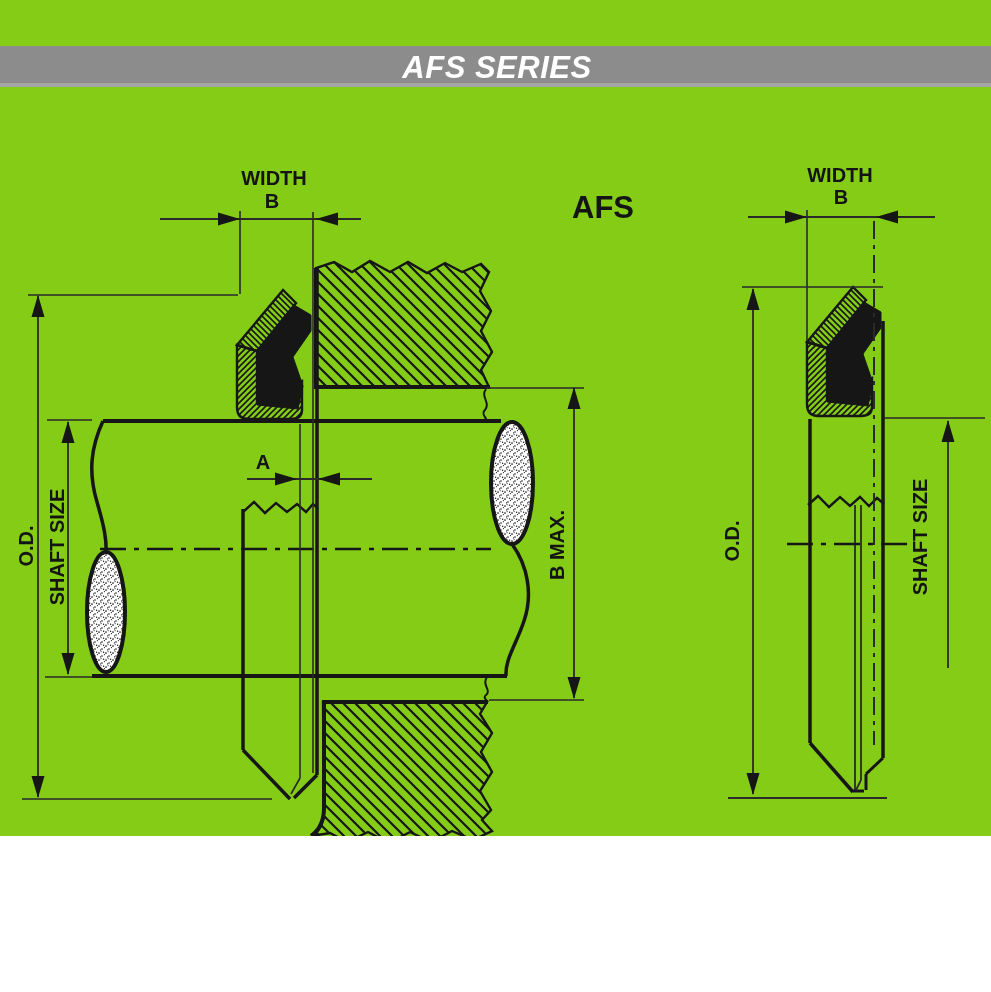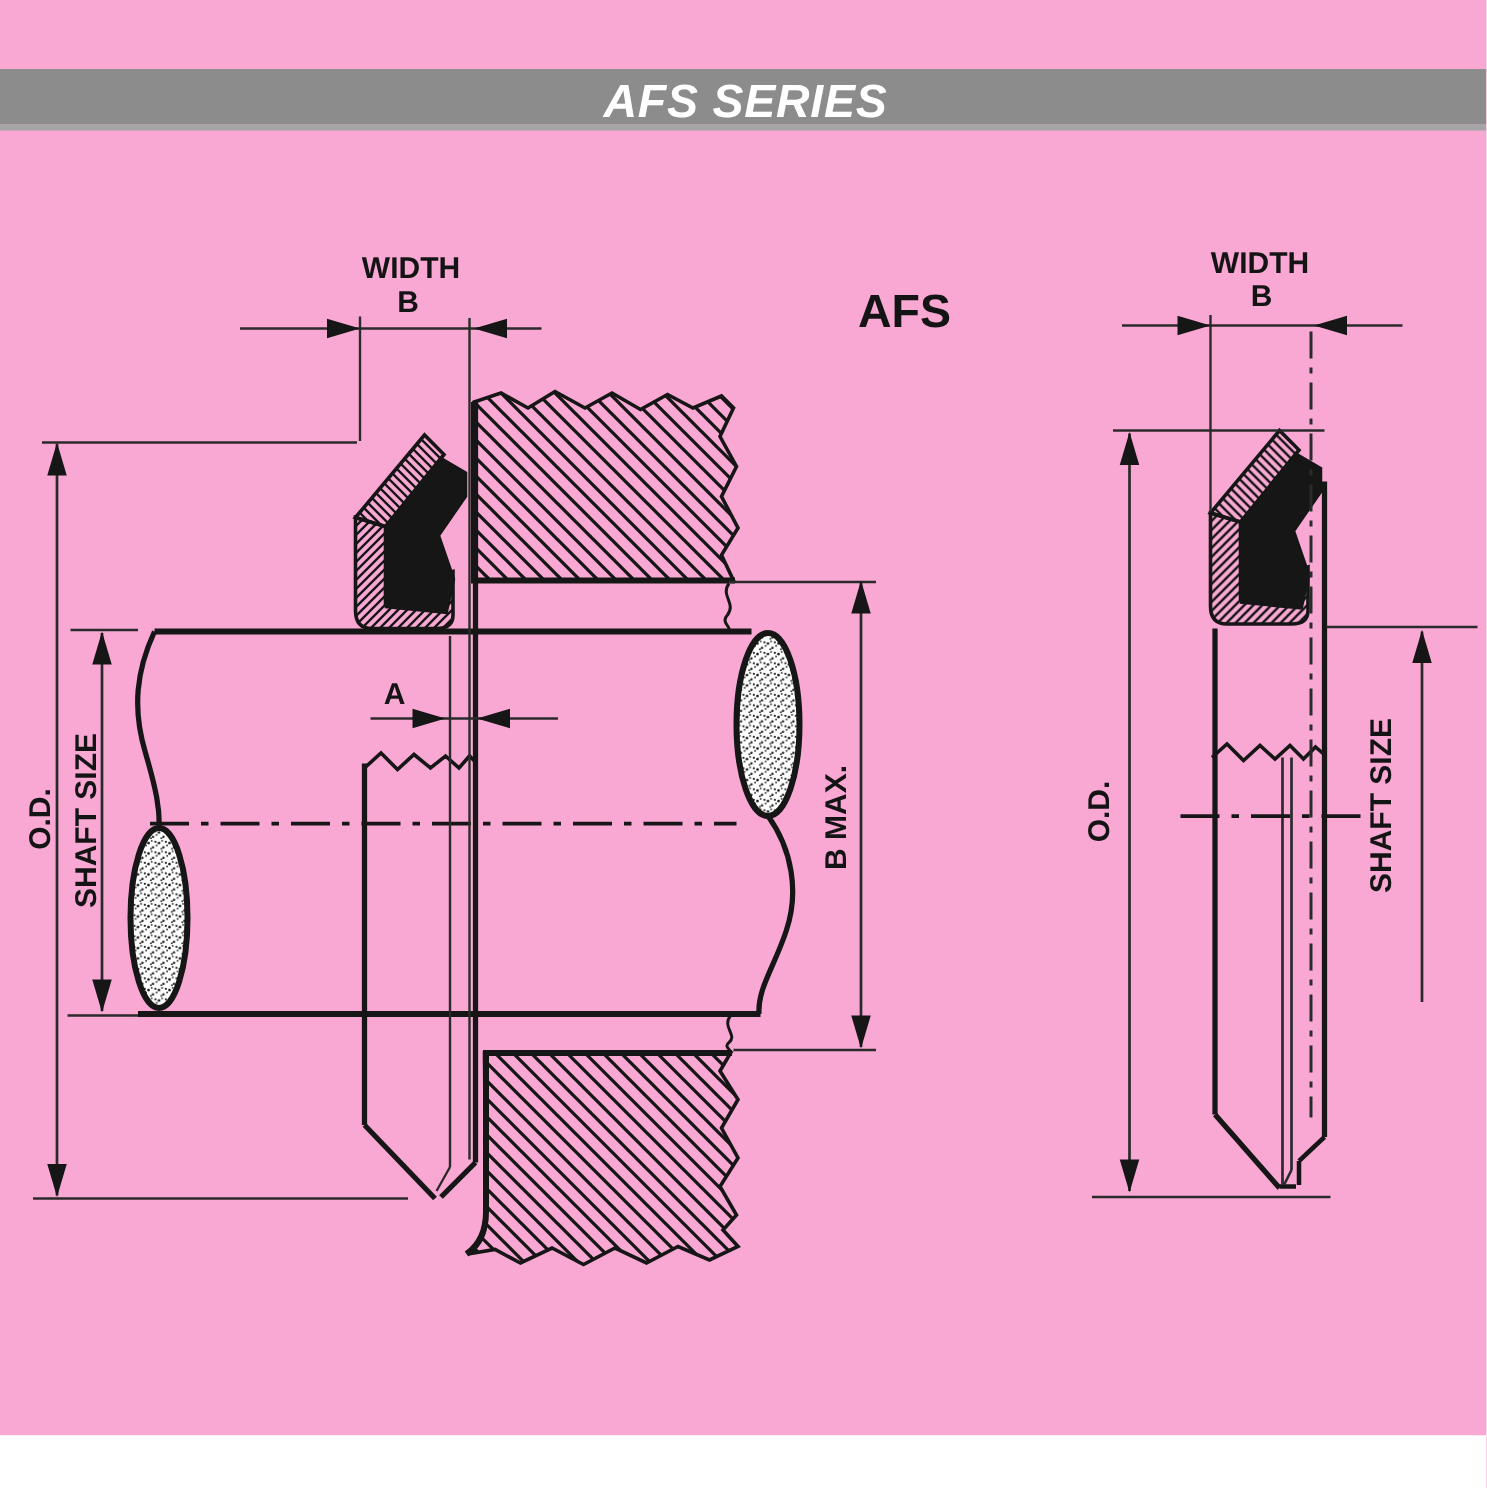--- a/index.html
+++ b/index.html
@@ -1,16 +1,16 @@
 <!DOCTYPE html>
 <html><head>
 <meta charset="utf-8">
 <style>
   html,body{margin:0;padding:0;background:#ffffff;}
-  .page{position:relative;width:991px;height:957px;background:#f9a8d4;overflow:hidden;
+  .page{position:relative;width:991px;height:836px;background:#84cc16;overflow:hidden;
         font-family:"Liberation Sans", sans-serif;}
   svg{position:absolute;left:0;top:0;}
   .lbl{font-family:"Liberation Sans",sans-serif;font-weight:700;font-size:20px;fill:#141414;}
   .lbl-big{font-family:"Liberation Sans",sans-serif;font-weight:700;font-size:31px;fill:#141414;}
   .banner-text{font-family:"Liberation Sans",sans-serif;font-weight:700;font-style:italic;
                font-size:31px;fill:#ffffff;letter-spacing:.5px;}
 </style>
 </head>
 <body>
 

